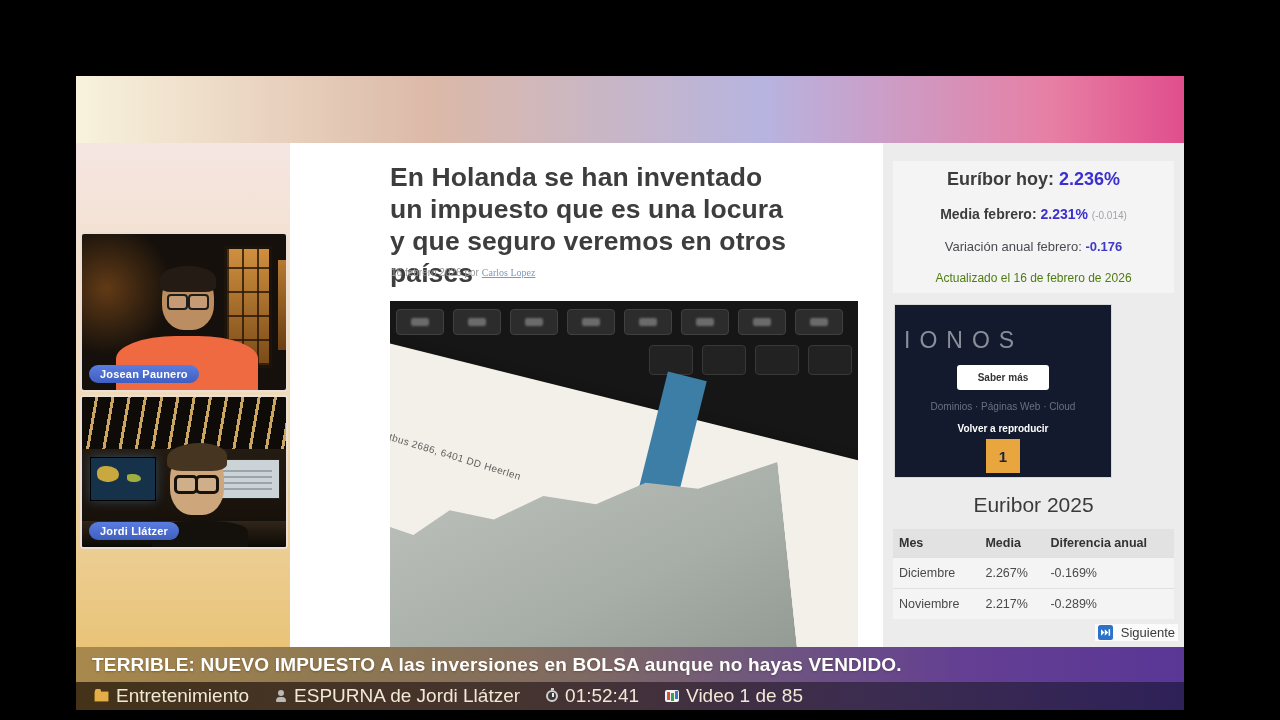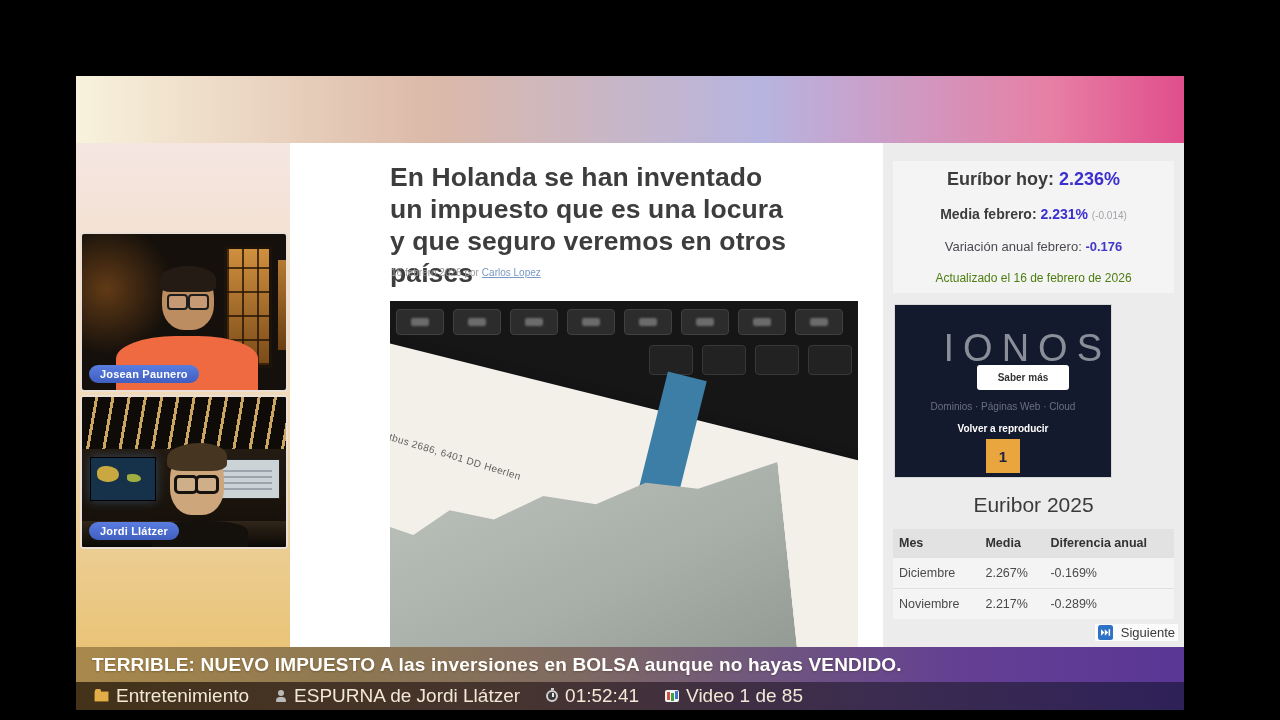--- a/index.html
+++ b/index.html
@@ -35,21 +35,21 @@
   .video-icon{width:14px;height:12px;background:#f3f3f3;border-radius:2px;overflow:hidden;}
   .video-icon::before{content:"";position:absolute;left:2px;top:2px;width:3px;height:8px;background:#d8503c;
     box-shadow:4px 1px 0 #3fa04a, 8px -1px 0 #3f74c8;}
 
   
   .browser{position:absolute;left:214px;top:67px;width:894px;height:504px;background:#fff;overflow:hidden;}
   .article{position:absolute;left:0;top:0;width:593px;height:504px;background:#fff;}
   .article h1{position:absolute;left:100px;top:18px;width:405px;margin:0;font-size:26.5px;line-height:32px;
     font-weight:600;color:#3d3d3d;letter-spacing:.1px;}
   .byline{position:absolute;left:101px;top:124px;font-size:10px;color:#9a9a9a;}
-  .byline a{color:#7a98c4;text-decoration:underline;cursor:pointer;margin-left:3px;}
+  .byline a{color:#7a98c4;text-decoration:underline;cursor:pointer;margin-left:3px;font-family:Liberation Serif, serif;}
 
   
   .photo{position:absolute;left:100px;top:158px;width:468px;height:346px;overflow:hidden;background:#e6e3dc;}
   .kb{position:absolute;left:0;top:0;width:100%;height:200px;background:#161616;}
   .keyrow{position:absolute;left:6px;top:8px;display:flex;gap:9px;}
   .key{width:48px;height:26px;background:#2c2c2c;border:1px solid #404040;border-radius:4px;position:relative;}
   .key::after{content:"";position:absolute;left:14px;top:8px;width:18px;height:8px;border-radius:2px;
     background:rgba(160,160,160,.55);filter:blur(1px);}
   .keyrow2{position:absolute;right:6px;top:44px;display:flex;gap:9px;}
   .key2{width:44px;height:30px;background:#222;border:1px solid #383838;border-radius:4px;color:#9a9a9a;
@@ -78,24 +78,24 @@
   .delta{font-size:12px;color:#9a9aa2;margin-top:5px;}
   .rate-row{font-size:14px;color:#3c3c3c;font-weight:700;margin-top:16px;}
   .rate-row .val{color:#3b2fd0;}
   .rate-row .delta-sm{color:#a2a2aa;font-size:10px;font-weight:400;}
   .rate-row2{font-size:13px;color:#4a4a52;font-weight:400;margin-top:17px;}
   .rate-row2 .val{color:#4038c8;font-weight:600;}
   .updated{font-size:12px;color:#4d7c0f;margin-top:17px;padding-bottom:6px;}
 
   .ad{position:relative;width:216px;height:172px;margin:12px 0 0 12px;background:#141a2d;cursor:pointer;
     box-shadow:0 0 0 1px #d8d8d8;}
-  .ad-brand{position:absolute;left:0;top:22px;width:100%;text-align:right;color:#8a8e99;font-size:38px;
+  .ad-brand{position:absolute;left:9px;top:22px;width:100%;text-align:left;color:#8a8e99;font-size:23px;
     letter-spacing:9px;font-weight:400;}
   .ad-cta{position:absolute;left:50%;top:60px;transform:translateX(-50%);width:92px;height:25px;background:#fff;
-    border:none;border-radius:3px;font-size:10px;font-weight:700;color:#333;cursor:pointer;margin-left:20px;}
+    border:none;border-radius:3px;font-size:10px;font-weight:700;color:#333;cursor:pointer;}
   .ad-tag{position:absolute;left:0;top:96px;width:100%;text-align:center;color:#6a7080;font-size:10px;}
   .ad-replay{position:absolute;left:0;top:118px;width:100%;text-align:center;color:#fff;font-size:10px;
     font-weight:700;cursor:pointer;}
   .ad-logo{position:absolute;left:50%;top:134px;transform:translateX(-50%);width:34px;height:34px;background:#e9a63f;
     display:flex;align-items:center;justify-content:center;color:#1c2340;font-weight:800;font-size:15px;}
 
   .tbl-title{margin-top:16px;text-align:center;font-size:21px;color:#3a3a3a;}
   table.euribor{margin:12px 10px 0 10px;border-collapse:collapse;width:281px;font-size:12.5px;}
   table.euribor th{background:#e2e2e2;color:#333;text-align:left;font-weight:700;padding:7px 6px;}
   table.euribor td{background:#f4f4f4;color:#4a4a4a;padding:8px 6px;border-top:1px solid #e0e0e0;}

